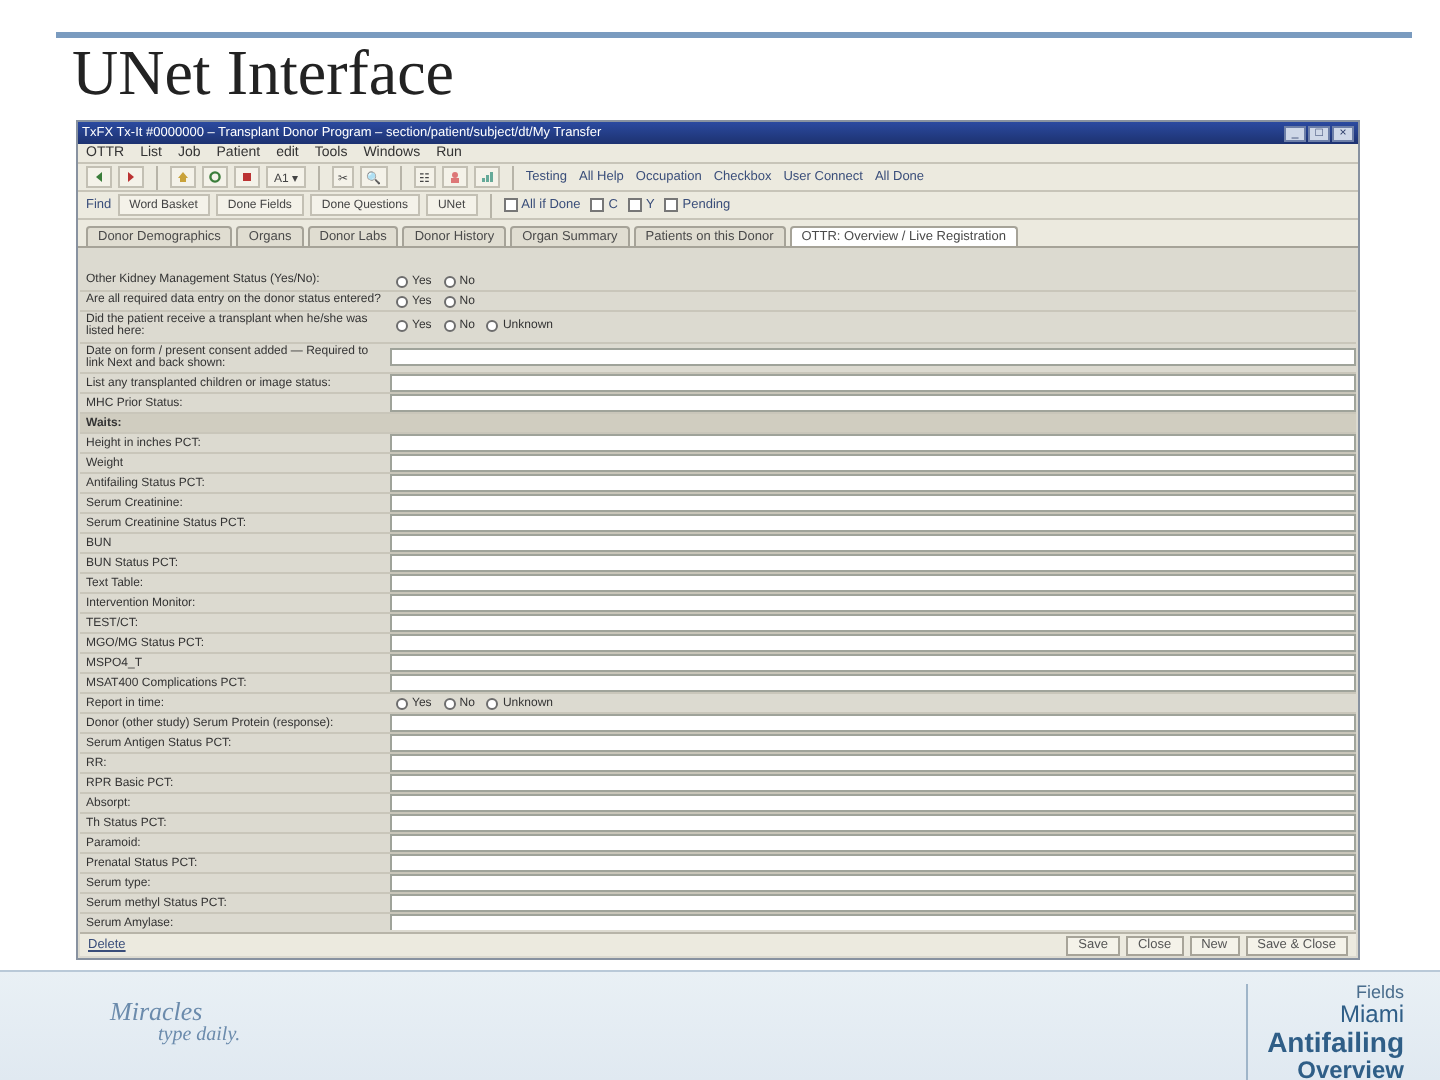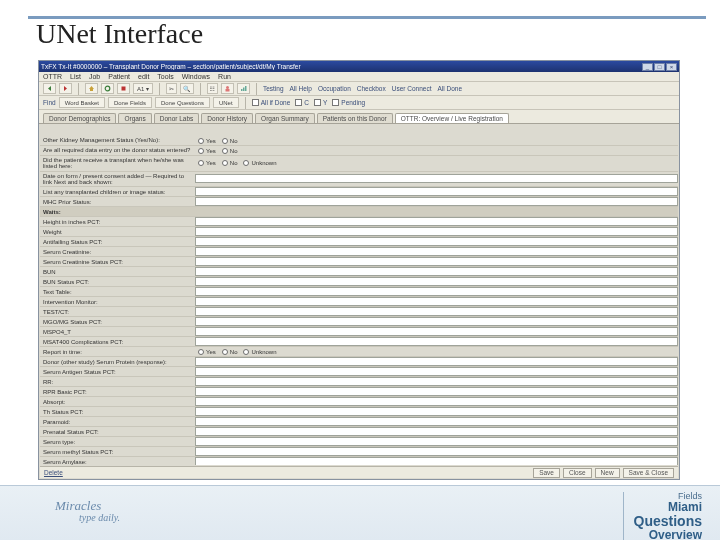--- a/index.html
+++ b/index.html
@@ -13,21 +13,21 @@
   }
   .slide-frame {
     position: absolute;
     top: 16px; left: 28px; right: 14px; bottom: 55px;
     border-top: 3px solid #7a9bbf;
   }
   .slide-title {
     position: absolute;
     top: 18px; left: 36px;
     font-family: Georgia, 'Times New Roman', serif;
-    font-size: 28px;
+    font-size: 32px;
     color: #222;
     font-weight: normal;
   }
   .footer {
     position: absolute;
     left: 0; right: 0; bottom: 0;
     height: 55px;
     background: linear-gradient(#e9f0f5,#e0e9f1);
     border-top: 1px solid #b9c9d8;
     margin-top: 32px;
@@ -49,21 +49,21 @@
   .footer .logo {
     position: absolute;
     right: 18px; top: 6px;
     text-align: right;
     color: #2f5e87;
     border-left: 1px solid #9fb5c9;
     padding-left: 10px;
     font-family: Arial, sans-serif;
     line-height: 1.05;
   }
-  .footer .logo .l1 { font-size: 12px; font-weight: bold; display:block;}
+  .footer .logo .l1 { font-size: 12px; font-weight: normal; display:block;}
   .footer .logo .l2 { font-size: 14px; font-weight: bold; display:block;}
   .footer .logo .l3 { font-size: 12px; font-weight: bold; display:block;}
   .footer .logo .brand { font-size: 9px; display:block; color:#4a6d8d;}
 
   
   .app {
     position: absolute;
     top: 60px; left: 38px;
     width: 642px;
     height: 420px;
@@ -559,16 +559,16 @@
 </div>
 
 <div class="footer">
   <div class="tagline">
     <span>Miracles</span>
     <span class="sub">type daily.</span>
   </div>
   <div class="logo">
     <span class="brand">Fields</span>
     <span class="l1">Miami</span>
-    <span class="l2">Questions</span>
+    <span class="l2">Antifailing</span>
     <span class="l3">Overview</span>
   </div>
 </div>
 
 </body></html>

